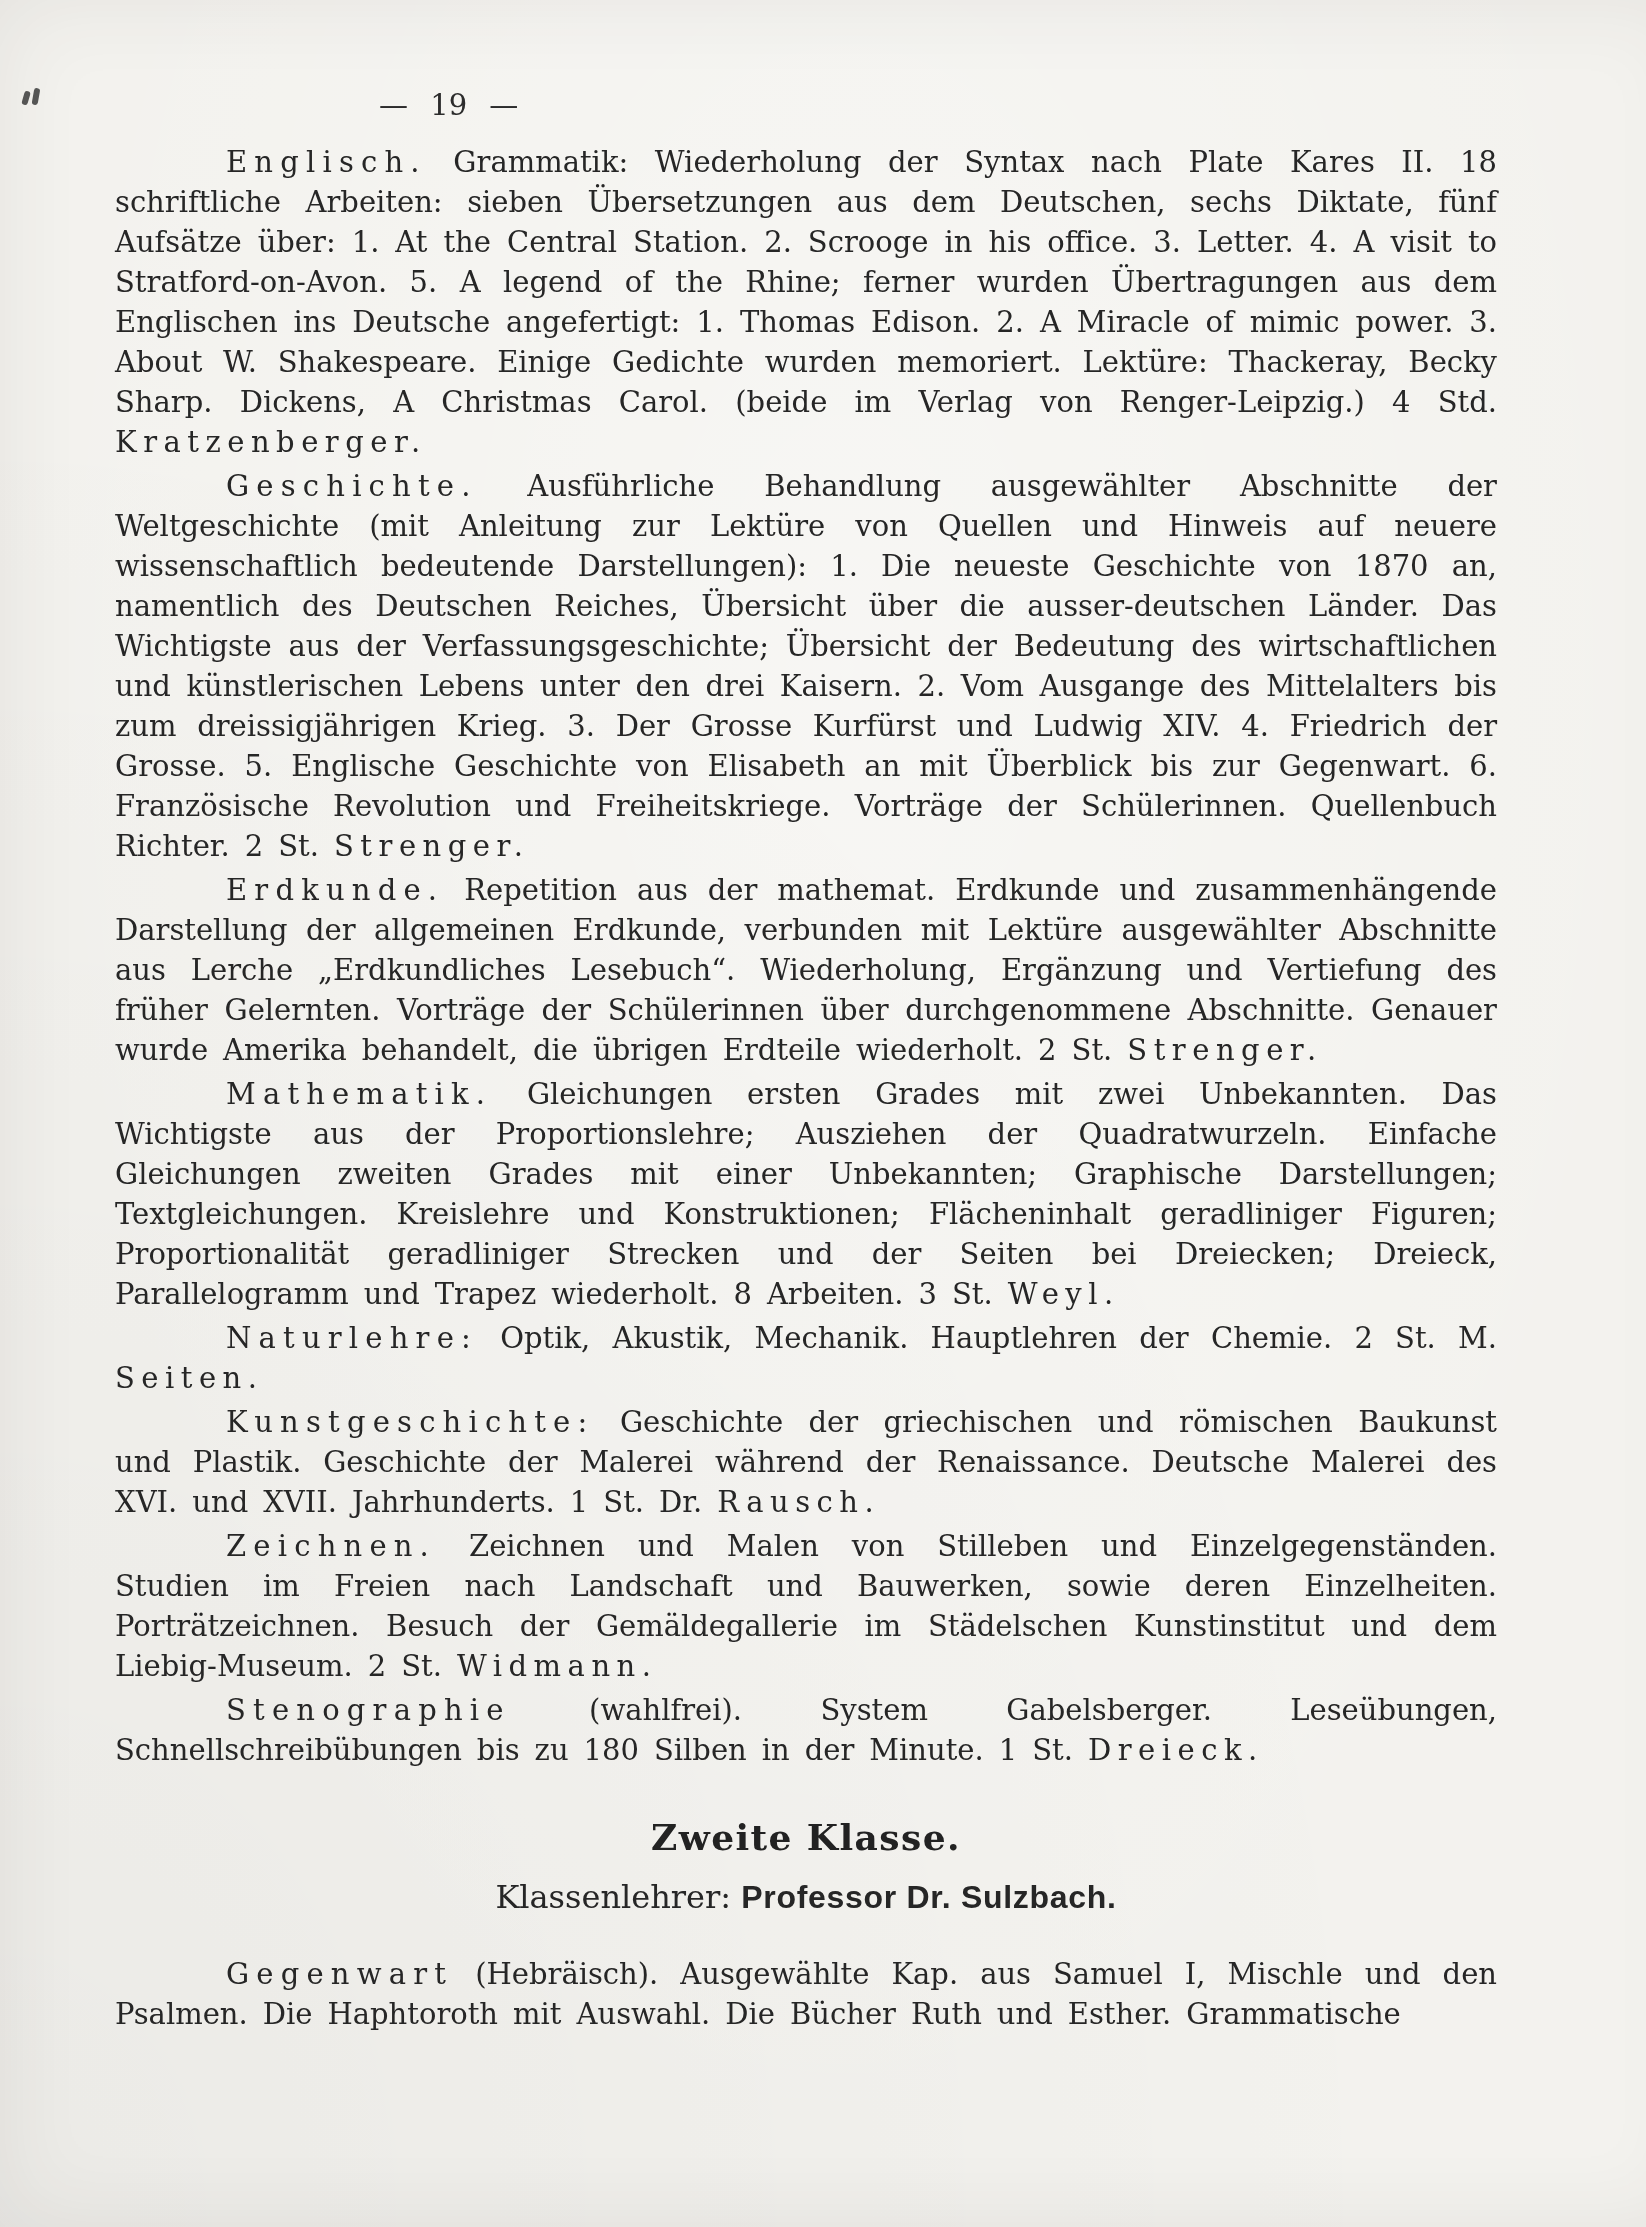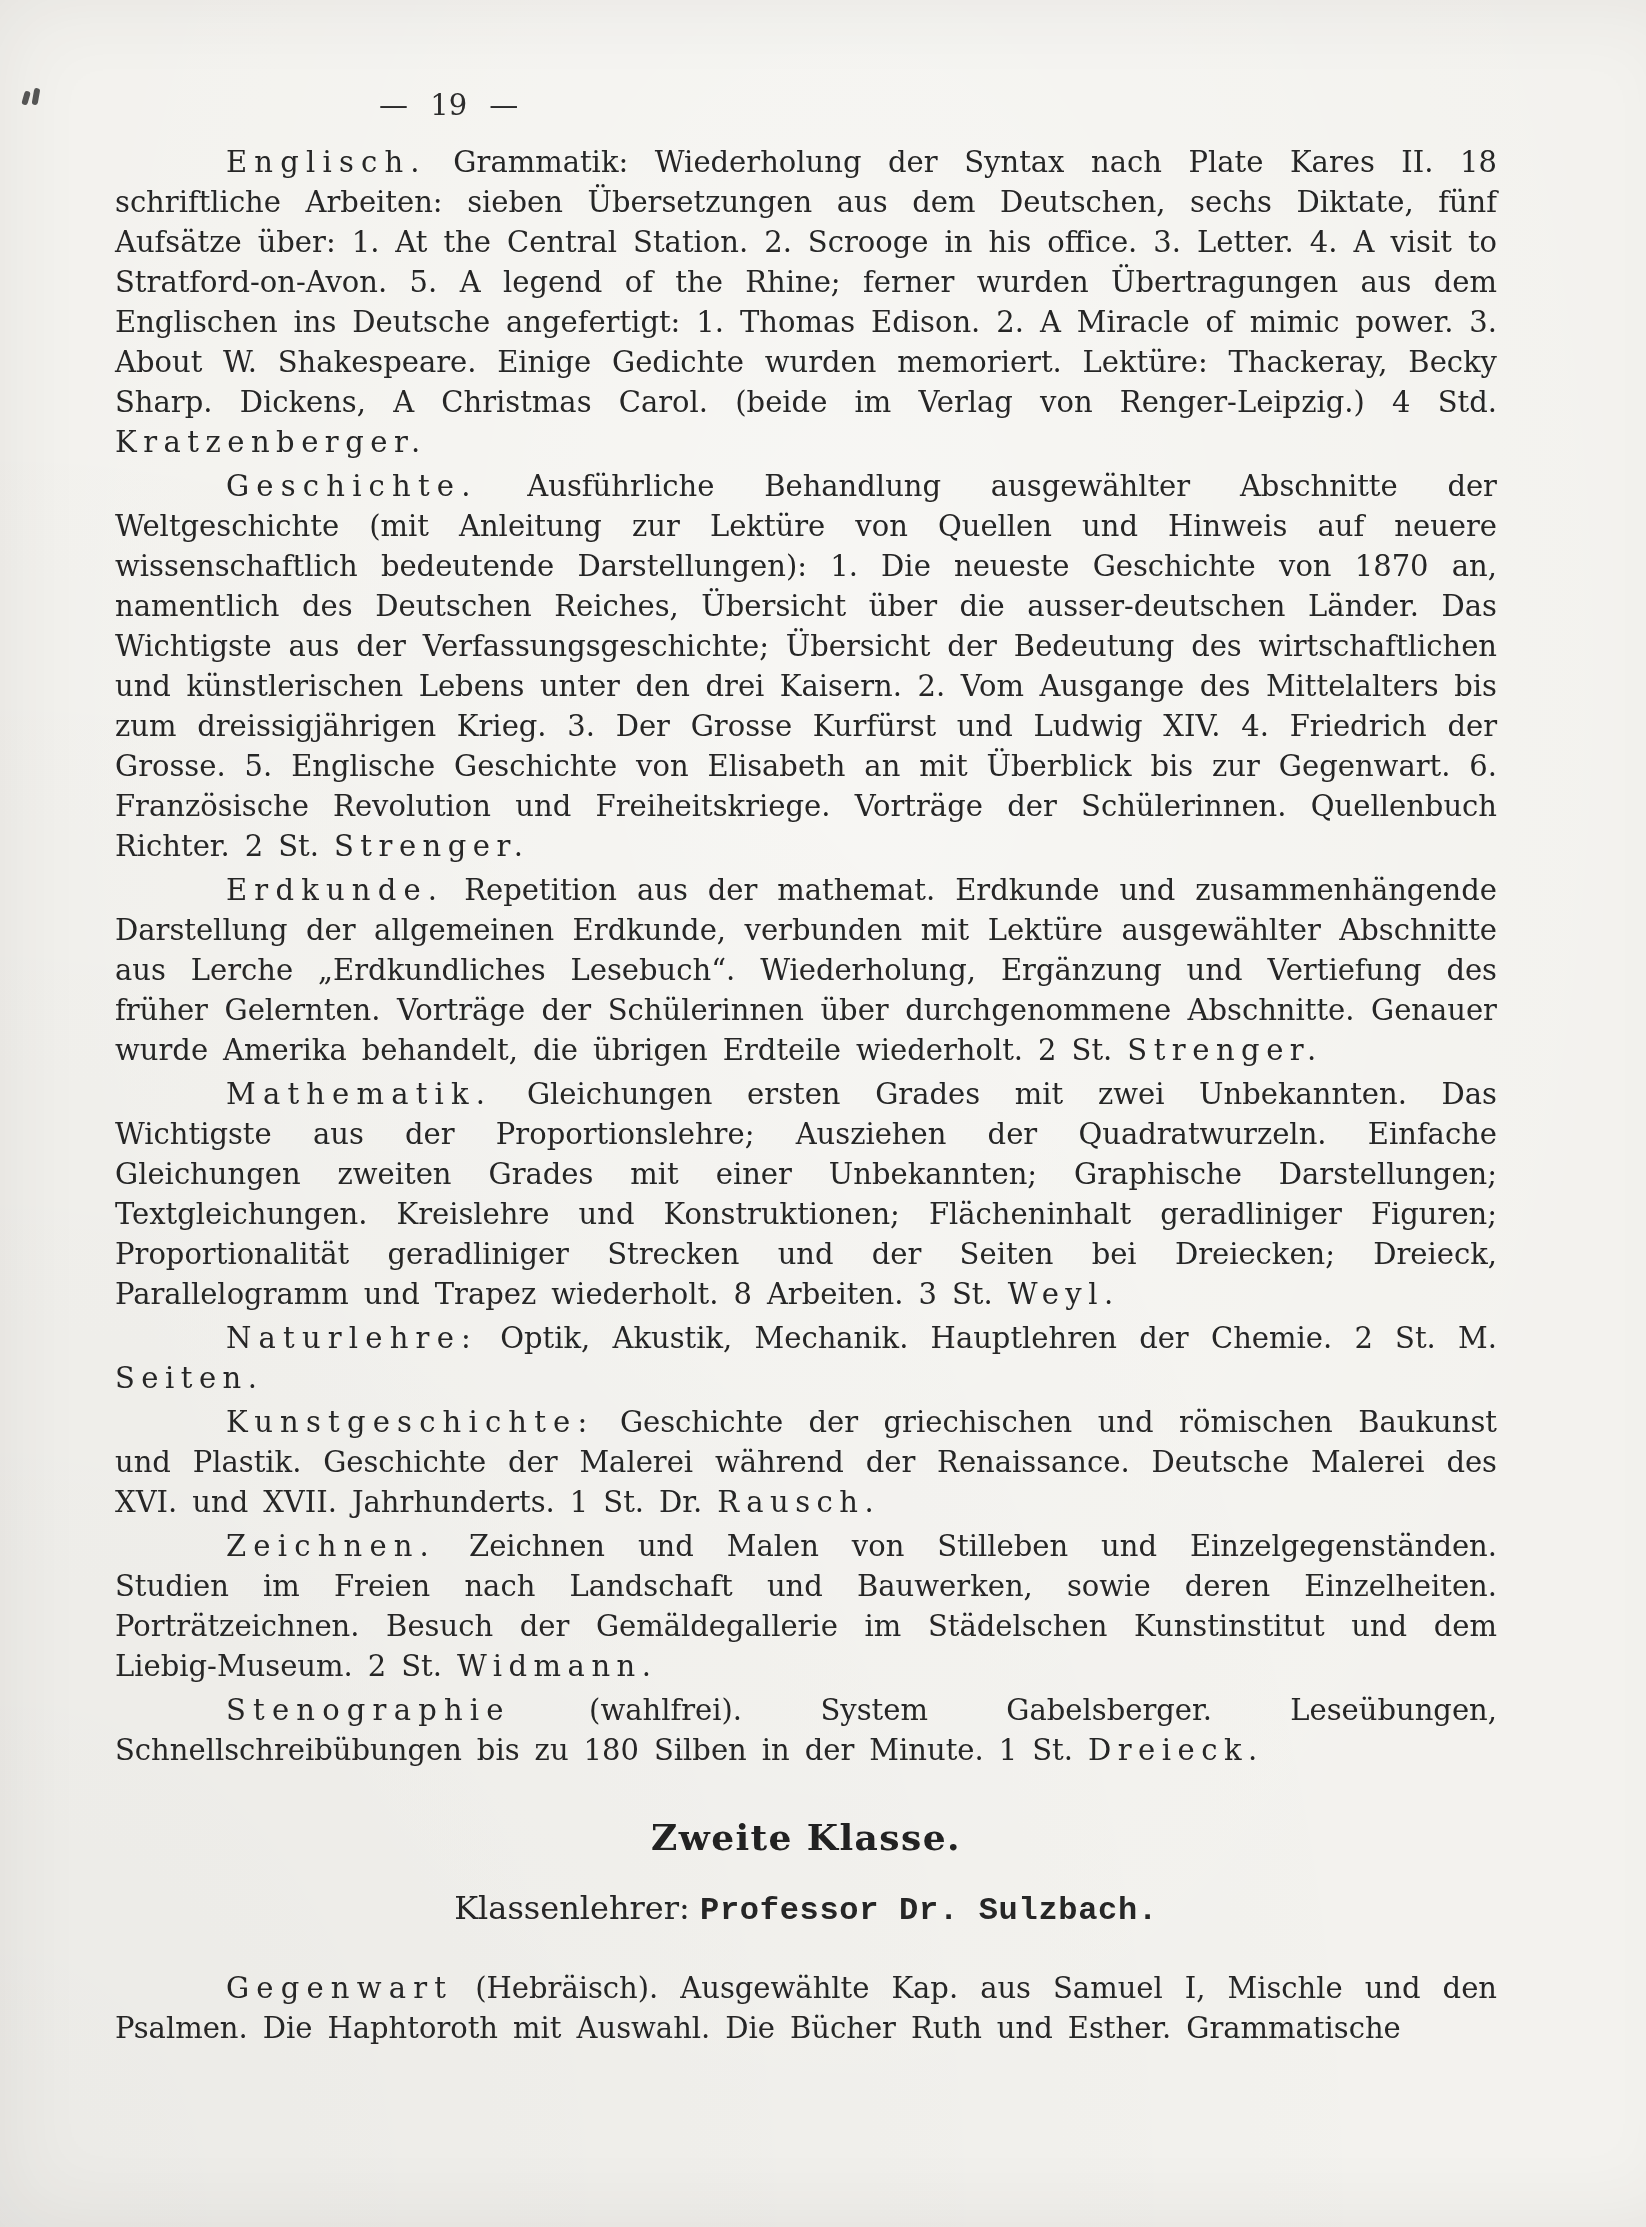--- a/index.html
+++ b/index.html
@@ -47,31 +47,31 @@
   }
   .sig {
     letter-spacing: 6.5px;
   }
   .section-heading {
     font-size: 36px;
     line-height: 43px;
     font-weight: bold;
     text-align: center;
     letter-spacing: 1.4px;
-    margin: 46px 0 29px 0;
+    margin: 46px 0 18px 0;
     color: #222;
   }
   .teacher-line {
     font-size: 32px;
     line-height: 40px;
     text-align: center;
     margin: 0 0 37px 0;
   }
   .teacher-name {
-    font-family: Liberation Mono, monospace;
+    font-family: Liberation Sans, sans-serif;
     font-weight: 700;
     font-size: 32px;
     letter-spacing: 0.7px;
   }
   .ink-mark {
     position: absolute;
     left: 21.6px;
     top: 88px;
     width: 21.6px;
     height: 27px;

